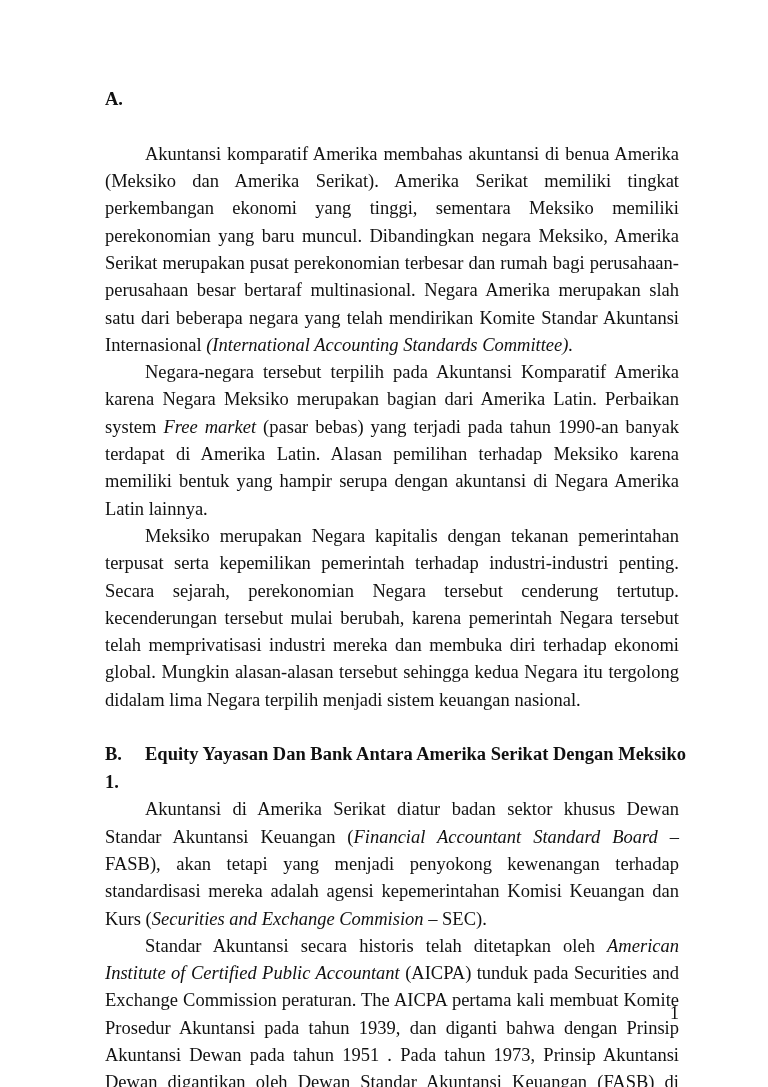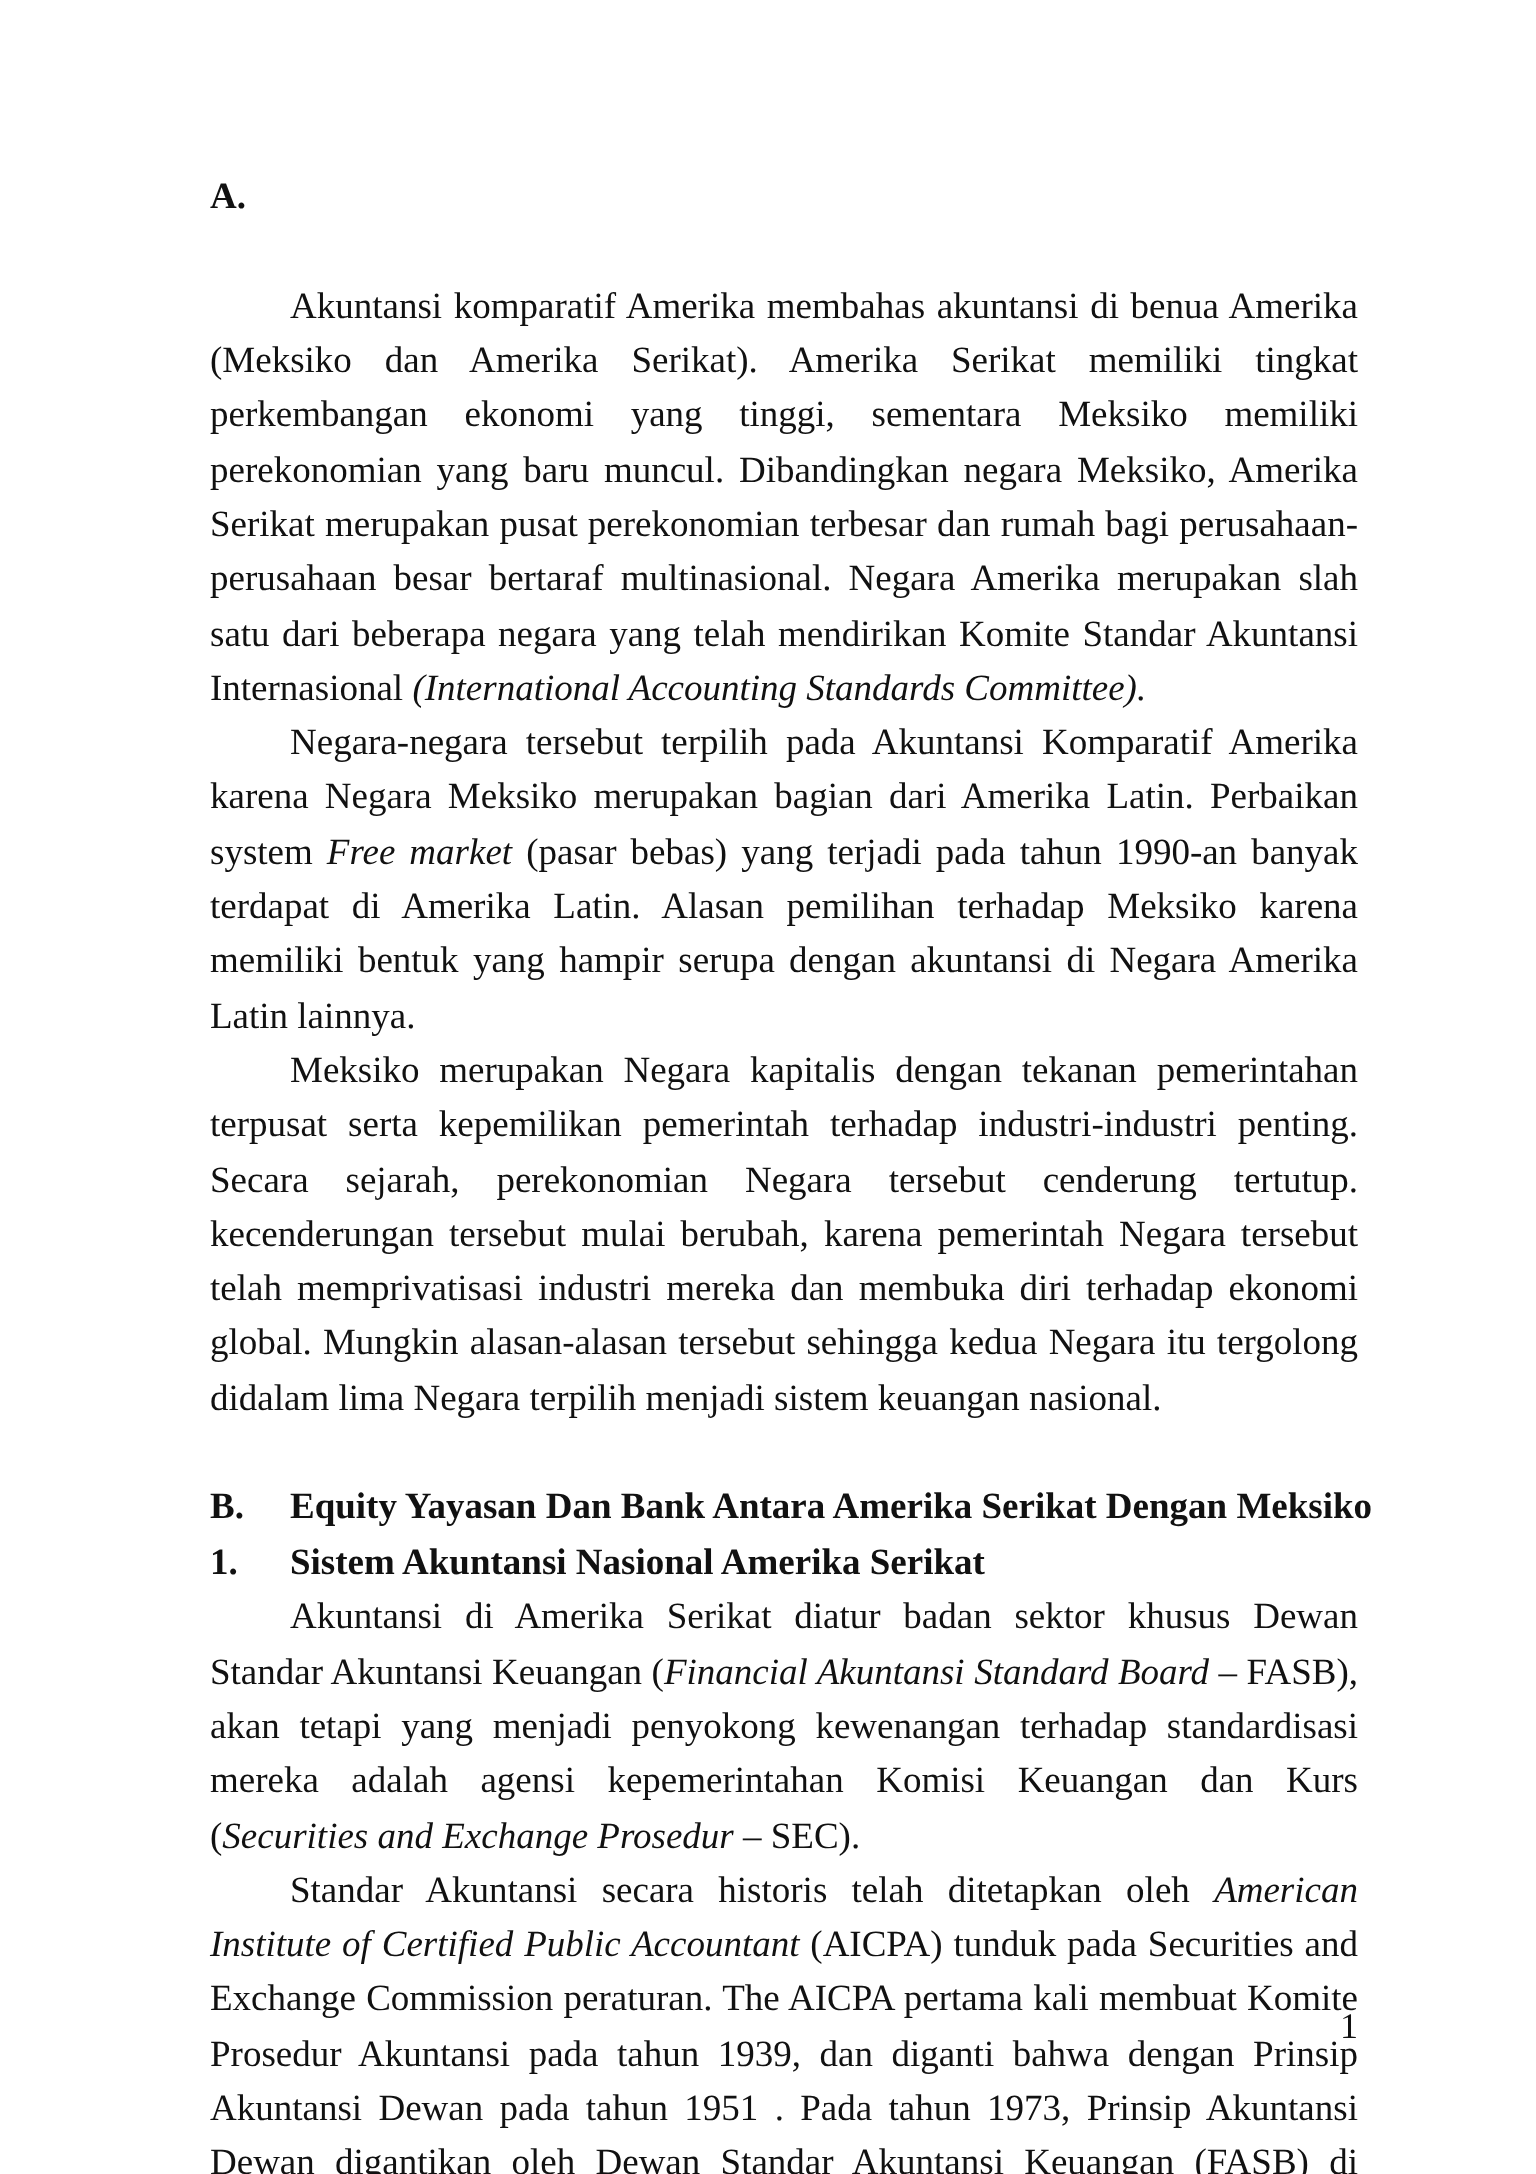--- a/index.html
+++ b/index.html
@@ -97,22 +97,21 @@
 
     <div class="block-gap"></div>
 
     <h2 class="heading">
       <span class="marker">B.</span>
         <span class="htext">Equity Yayasan Dan Bank Antara Amerika Serikat Dengan Meksiko</span>
     </h2>
 
     <h3 class="heading">
       <span class="marker">1.</span>
-        <span class="htext">Sistem Akuntansi Nasional Amerika Serikat</span>
     </h3>
 
-    <p class="para"><span>Akuntansi di Amerika Serikat diatur badan sektor khusus Dewan Standar Akuntansi Keuangan (</span><i>Financial Akuntansi Standard Board</i><span> – FASB), akan tetapi yang menjadi penyokong kewenangan terhadap standardisasi mereka adalah agensi kepemerintahan Komisi Keuangan dan Kurs (</span><i>Securities and Exchange Prosedur</i><span> – SEC).</span></p>
+    <p class="para"><span>Akuntansi di Amerika Serikat diatur badan sektor khusus Dewan Standar Akuntansi Keuangan (</span><i>Financial Accountant Standard Board</i><span> – FASB), akan tetapi yang menjadi penyokong kewenangan terhadap standardisasi mereka adalah agensi kepemerintahan Komisi Keuangan dan Kurs (</span><i>Securities and Exchange Commision</i><span> – SEC).</span></p>
     <p class="para"><span>Standar Akuntansi secara historis telah ditetapkan oleh </span><i>American Institute of Certified Public Accountant</i><span> (AICPA) tunduk pada Securities and Exchange Commission peraturan. The AICPA pertama kali membuat Komite Prosedur Akuntansi pada tahun 1939, dan diganti bahwa dengan Prinsip Akuntansi Dewan pada tahun 1951 . Pada tahun 1973, Prinsip Akuntansi Dewan digantikan oleh Dewan Standar Akuntansi Keuangan (FASB) di bawah pengawasan Yayasan Akuntansi Keuangan dengan Standar Akuntansi Keuangan Dewan Pertimbangan melayani untuk menasihati dan memberikan masukan pada standar</span></p>
 
   </div>
 
   <div class="pagenum">1</div>
 </div>
 
 </body></html>

